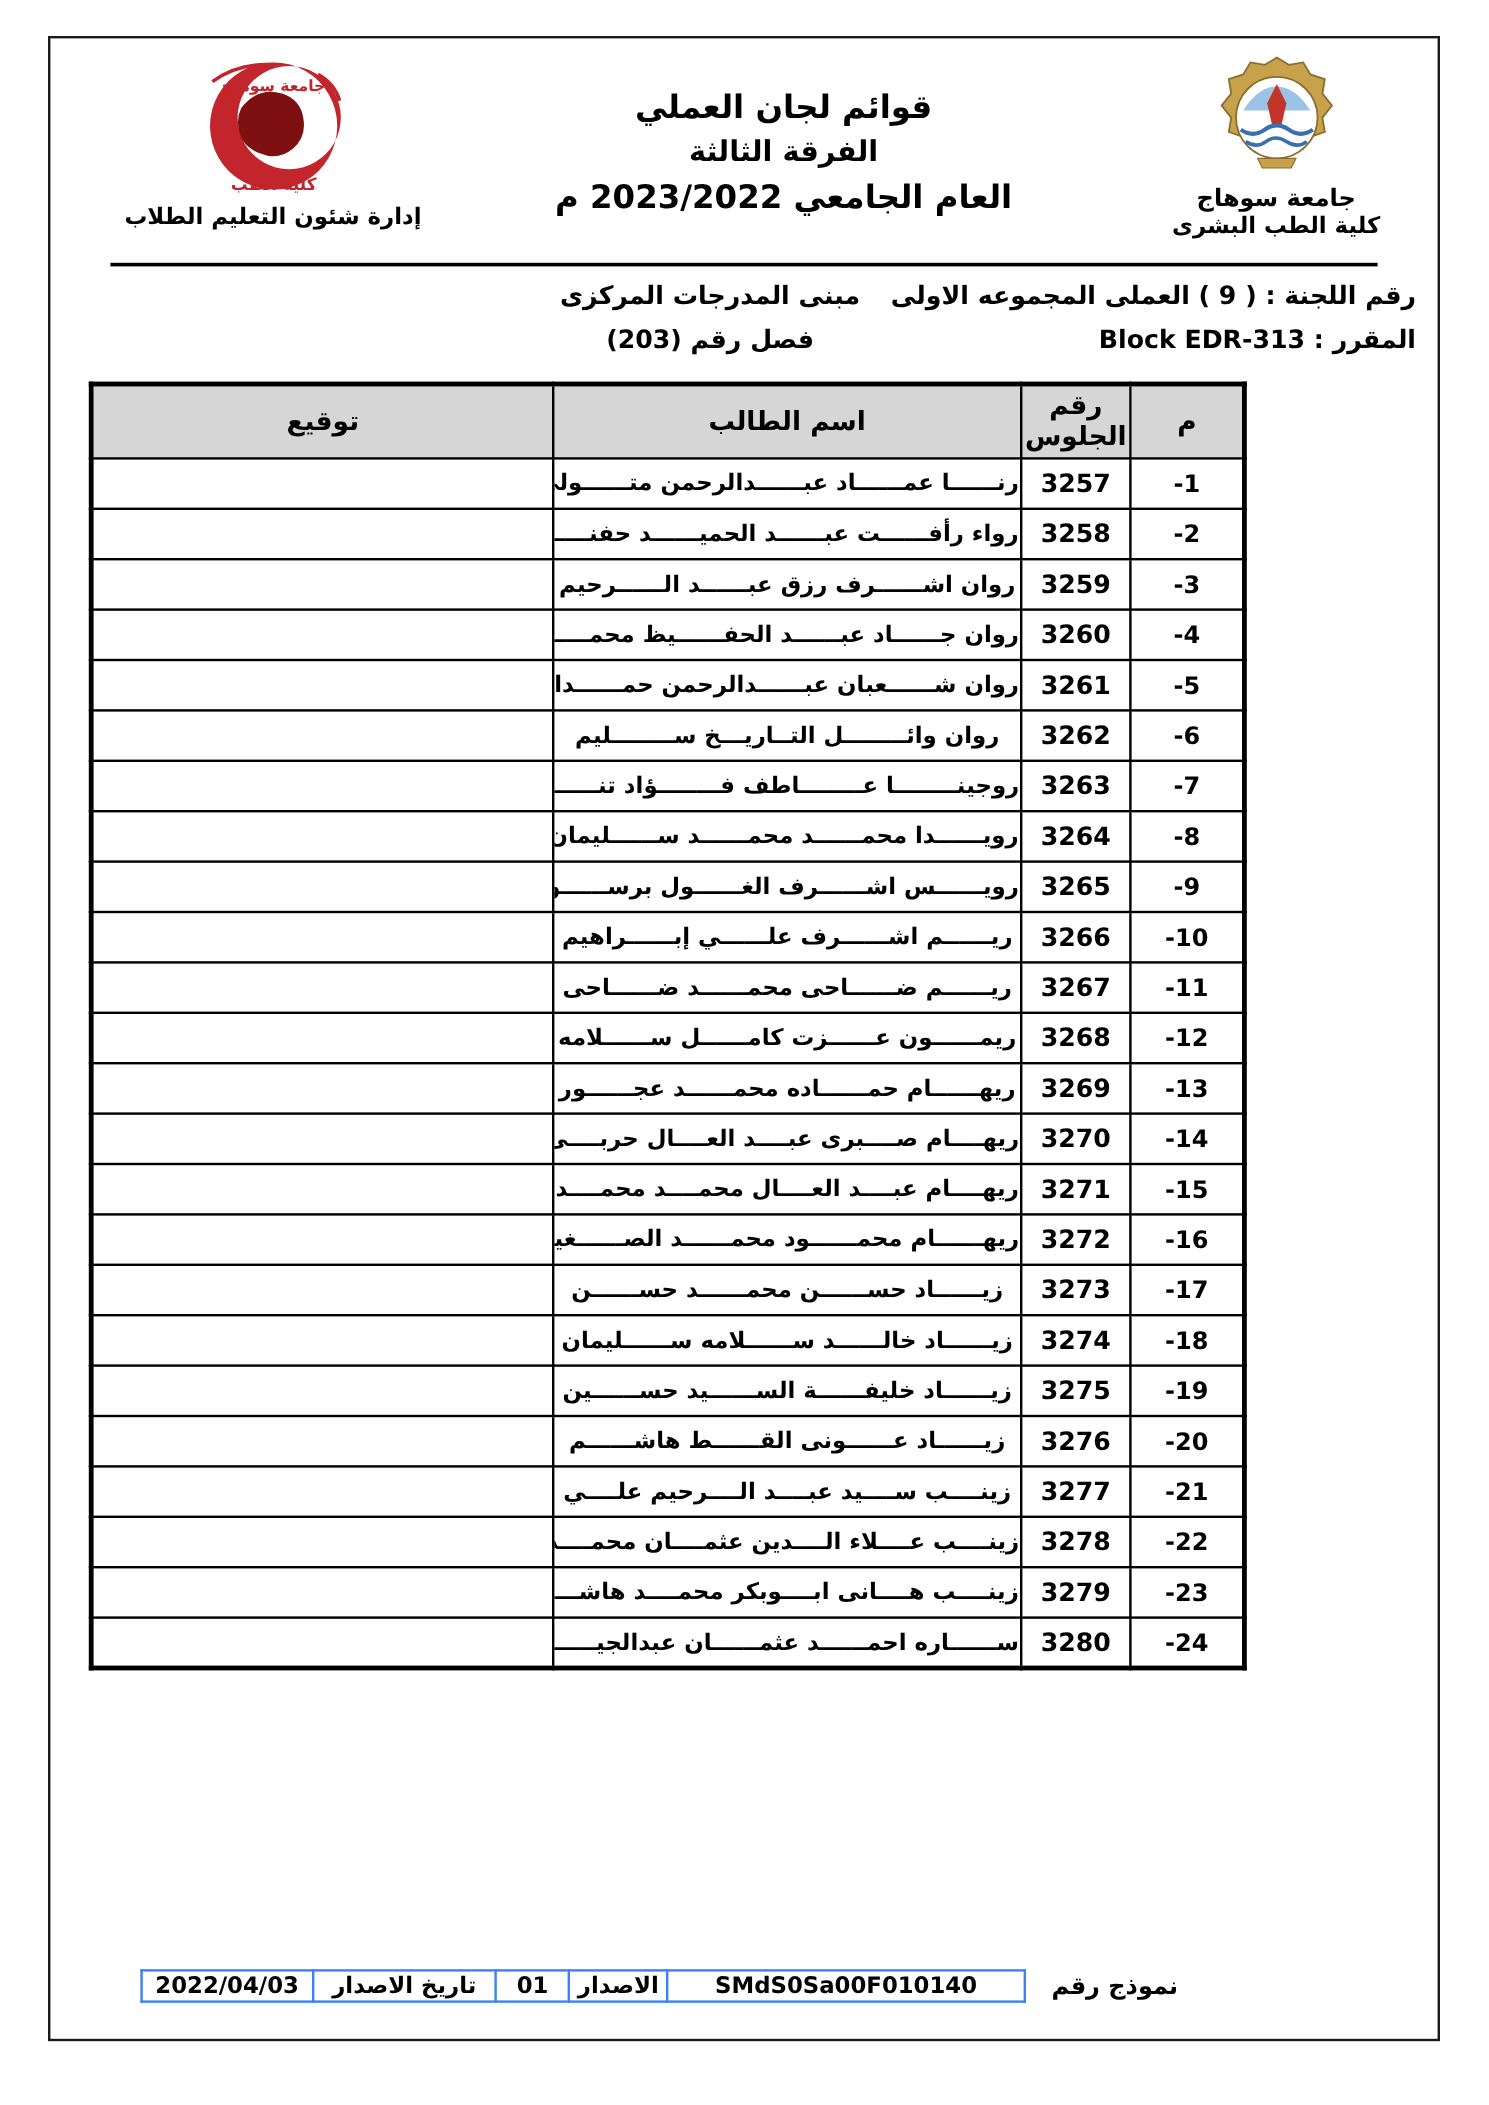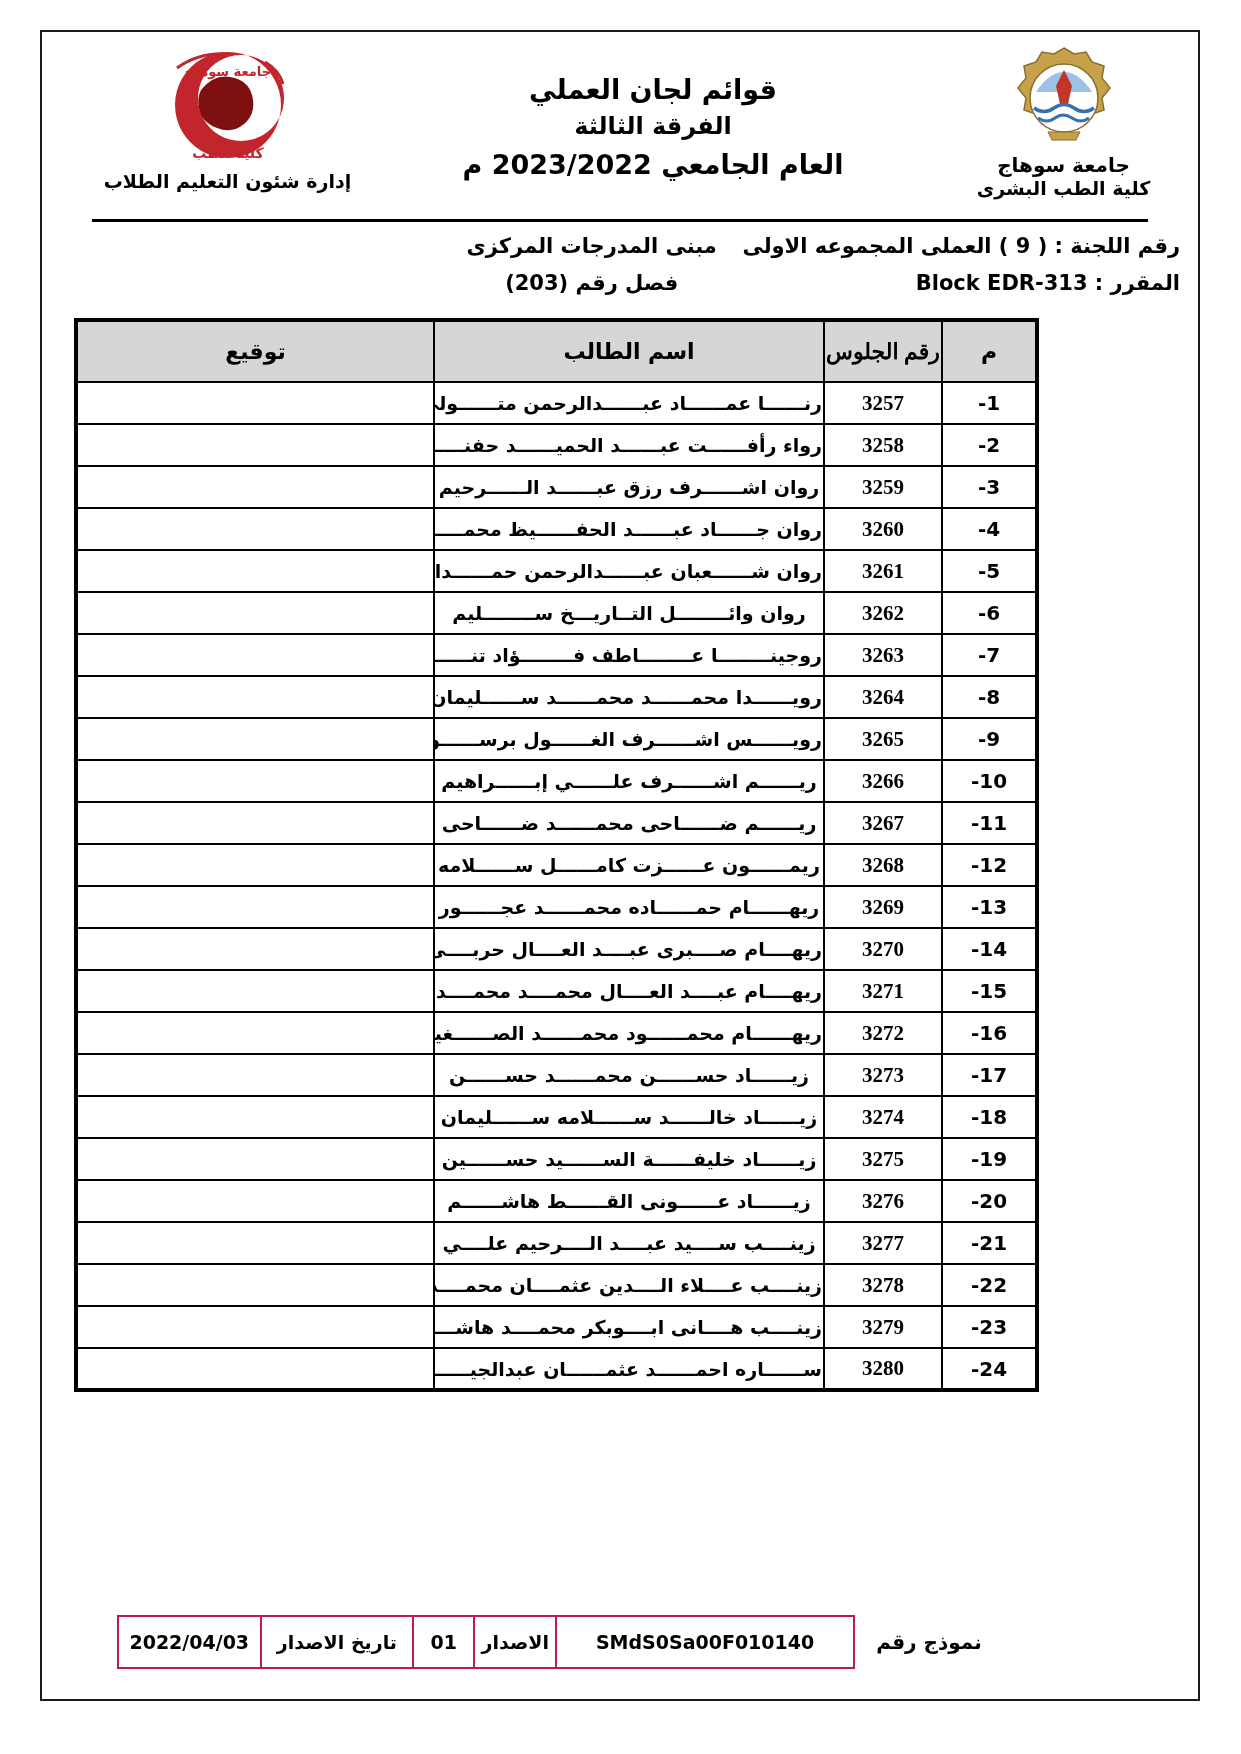--- a/index.html
+++ b/index.html
@@ -41,32 +41,32 @@
     direction: rtl; border-collapse: collapse;
     margin: 8px 163px 0 32px;
     width: 965px;
     border: 4px solid #000;
     table-layout: fixed;
   }
   .student-table th, .student-table td { border: 2px solid #000; text-align: center; font-weight: bold; overflow: hidden; }
   .student-table thead th { background: #d6d6d6; height: 62px; font-size: 22px; line-height: 1.15; }
   .student-table tbody td { height: 42px; }
   .col-idx  { width: 95px;  font-size: 20px; }
-  .col-seat { width: 118px;  font-size: 21px; font-family: Liberation Serif, serif; }
+  .col-seat { width: 91px;  font-size: 21px; }
   .col-name { width: 390px; font-size: 19px; white-space: nowrap; }
   .col-sign { }
   
   .footer {
     position: absolute; left: 0; right: 0; bottom: 30px;
     display: flex; direction: rtl; align-items: center;
     padding: 0 195px 0 75px;
   }
   .footer-label { width: 148px; text-align: center; font-weight: bold; font-size: 20px; }
   .footer-table { flex: 1; border-collapse: collapse; direction: rtl; }
-  .footer-table td { border: 2px solid #be185d; height: 52px; text-align: center; font-weight: bold; font-size: 19px; }
+  .footer-table td { border: 2px solid #3b82f6; height: 26px; text-align: center; font-weight: bold; font-size: 19px; }
   .fc-code { width: 300px; }
   .fc-issue-label { width: 82px; border-radius: 10px; }
   .fc-issue-val { width: 62px; }
   .fc-date-label { width: 155px; border-radius: 17px; }
   .fc-date-val { width: 143px; }
   svg { display: block; margin: 0 auto; }
 </style>
 </head>
 <body>
 

